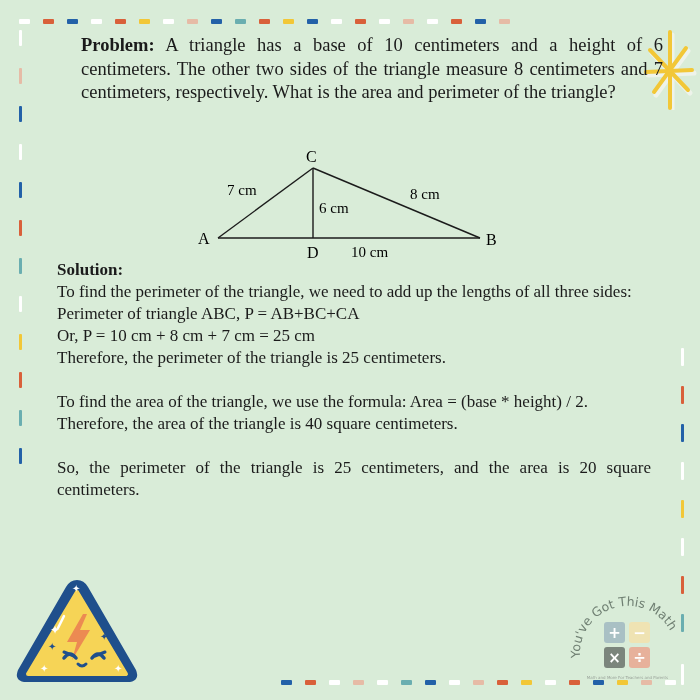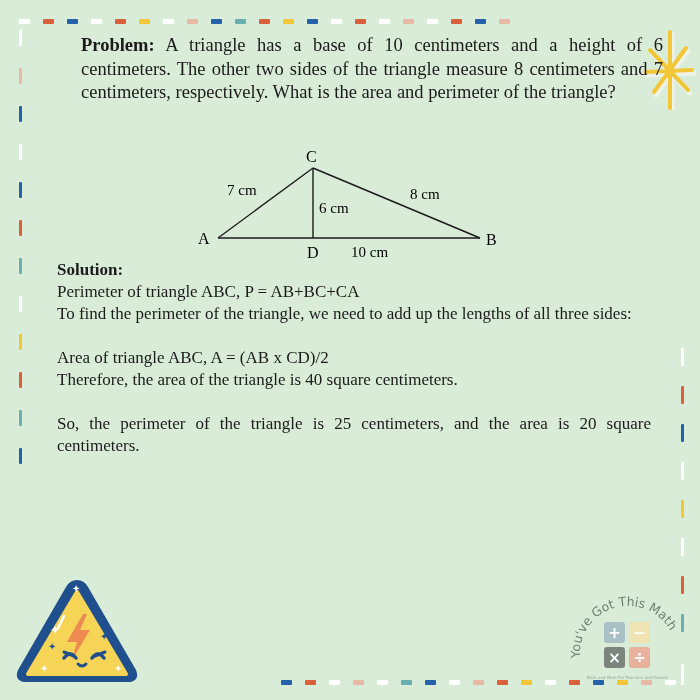--- a/index.html
+++ b/index.html
@@ -111,24 +111,26 @@
   <text x="296" y="105" font-size="16">B</text>
   <text x="117" y="118" font-size="16">D</text>
   <text x="37" y="55">7 cm</text>
   <text x="220" y="59">8 cm</text>
   <text x="129" y="73">6 cm</text>
   <text x="161" y="117">10 cm</text>
 </svg>
 
 <div class="solution">
   <p class="title">Solution:</p>
+  <p>To find the perimeter of the triangle, we need to add up the lengths of all three sides:</p>
   <p>Perimeter of triangle ABC, P = AB+BC+CA</p>
-  <p>To find the perimeter of the triangle, we need to add up the lengths of all three sides:</p>
+  <p>Or, P = 10 cm + 8 cm + 7 cm = 25 cm</p>
+  <p>Therefore, the perimeter of the triangle is 25 centimeters.</p>
   <div class="gap"></div>
-  <p>Area of triangle ABC, A = (AB x CD)/2</p>
+  <p>To find the area of the triangle, we use the formula: Area = (base * height) / 2.</p>
   <p>Therefore, the area of the triangle is 40 square centimeters.</p>
   <div class="gap"></div>
   <p class="justify">So, the perimeter of the triangle is 25 centimeters, and the area is 20 square centimeters.</p>
 </div>
 
 <svg class="badge" viewBox="0 0 130 118">
   <path d="M65 8 Q72 8 76 15 L124 98 Q128 108 118 110 L12 110 Q2 108 6 98 L54 15 Q58 8 65 8 Z" fill="#1f4f8c"></path>
   <path d="M65 20 L114 102 L16 102 Z" fill="#f6d456" stroke="#f6d456" stroke-width="4" stroke-linejoin="round"></path>
   <polygon points="71,42 55,70 65,70 60,88 78,58 68,58 75,42" fill="#ec8a52"></polygon>
   <path d="M52 86 q6 -8 12 0" fill="none" stroke="#1f4f8c" stroke-width="3.5" stroke-linecap="round"></path>

